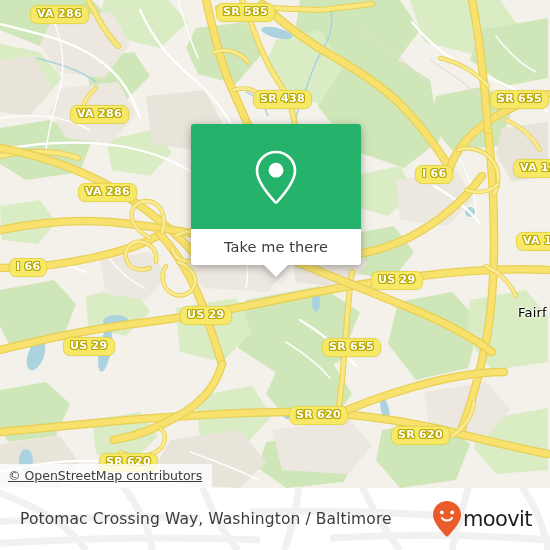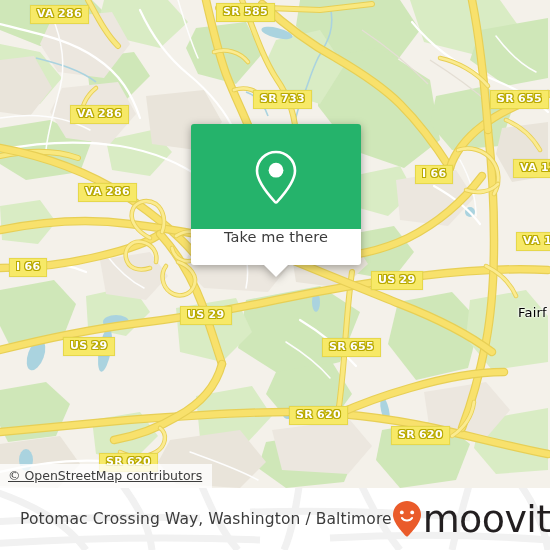--- a/index.html
+++ b/index.html
@@ -27,21 +27,21 @@
     overflow: hidden;
     background: #f4f1ea;
   }
   .map svg { display: block; }
 
   
   .shield {
     position: absolute;
     background: #f7e967;
     border: 1.4px solid #e6d84b;
-    border-radius: 0;
+    border-radius: 7px;
     color: #ffffff;
     font-family: "DejaVu Sans", sans-serif;
     font-size: 11px;
     font-weight: bold;
     letter-spacing: 0.3px;
     padding: 1px 6px 2px 6px;
     white-space: nowrap;
     line-height: 14px;
     text-shadow:
       -1px -1px 0 #b8a900, 1px -1px 0 #b8a900,
@@ -89,20 +89,21 @@
     border-radius: 3px 3px 0 0;
     display: flex;
     align-items: center;
     justify-content: center;
   }
   .popup-white {
     background: #ffffff;
     height: 36px;
     border-radius: 0 0 3px 3px;
     display: flex;
+    align-items: center;
     justify-content: center;
     position: relative;
   }
   .popup-label {
     color: #3b3b3b;
     font-family: "DejaVu Sans", sans-serif;
     font-size: 14.5px;
     letter-spacing: 0.1px;
   }
   .popup-tail {
@@ -152,21 +153,21 @@
     white-space: nowrap;
   }
   .brand {
     display: flex;
     align-items: center;
     gap: 1px;
   }
   .brand-word {
     color: #231f20;
     font-family: "DejaVu Sans", sans-serif;
-    font-size: 38px;
+    font-size: 21px;
     font-weight: 500;
     letter-spacing: -0.6px;
     line-height: 30px;
   }
 </style>
 </head>
 <body>
 
 <div class="screen">
 
@@ -383,21 +384,21 @@
 
         <path class="ramp-c" d="M486,266 C498,272 510,282 516,296"></path>
         <path class="ramp" d="M486,266 C498,272 510,282 516,296"></path>
       </g>
     </svg>
 
     <div>
       <div class="shield" style="left:30px;  top:5px;">VA 286</div>
       <div class="shield" style="left:216px; top:3px;">SR 585</div>
       <div class="shield" style="left:70px;  top:105px;">VA 286</div>
-      <div class="shield" style="left:253px; top:90px;">SR 733</div>
+      <div class="shield" style="left:253px; top:90px;">SR 438</div>
       <div class="shield" style="left:490px; top:90px;">SR 655</div>
       <div class="shield" style="left:415px; top:165px;">I 66</div>
       <div class="shield" style="left:513px; top:159px;">VA 123</div>
       <div class="shield" style="left:78px;  top:183px;">VA 286</div>
       <div class="shield" style="left:516px; top:232px;">VA 123</div>
       <div class="shield" style="left:9px;   top:258px;">I 66</div>
       <div class="shield" style="left:371px; top:271px;">US 29</div>
       <div class="shield" style="left:180px; top:306px;">US 29</div>
       <div class="shield" style="left:63px;  top:337px;">US 29</div>
       <div class="shield" style="left:322px; top:338px;">SR 655</div>

